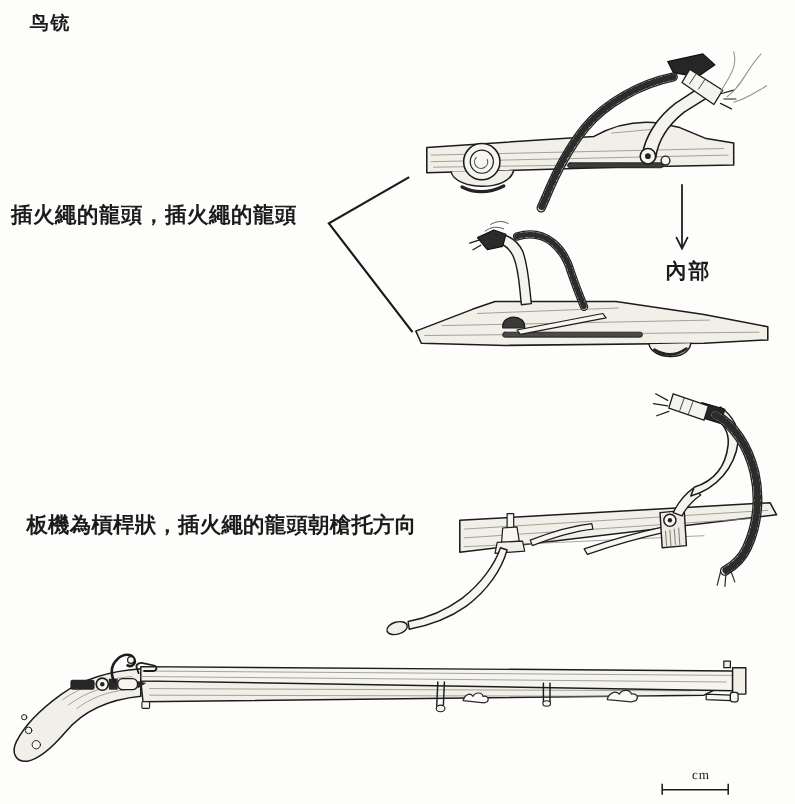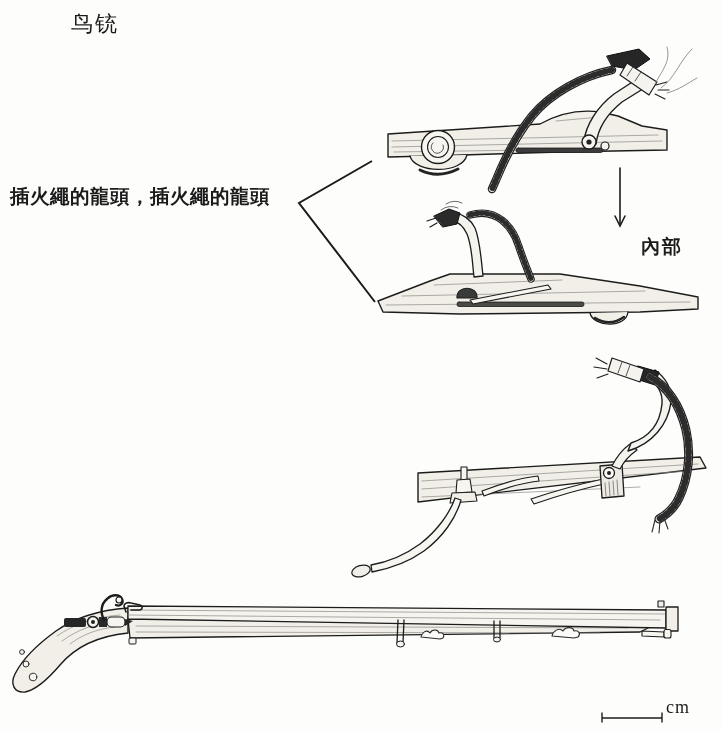--- a/index.html
+++ b/index.html
@@ -1,24 +1,24 @@
 <!DOCTYPE html>
 <html><head>
 <meta charset="utf-8">
 <style>
   html,body{margin:0;padding:0;background:#e9e9e6;}
   #page{position:relative;width:723px;height:731px;background:#fdfdfb;overflow:hidden;
         font-family:"Liberation Serif","DejaVu Serif",serif;color:#1b1b1b;}
   #art{position:absolute;left:0;top:0;}
   .txt{position:absolute;white-space:nowrap;}
-  #page-title{left:27px;top:9px;font-size:22px;letter-spacing:2px;font-weight:400;margin-left:44px;}
+  #page-title{left:27px;top:9px;font-size:17px;letter-spacing:2px;font-weight:700;}
   #ann-button{left:10px;top:183px;font-size:19.5px;font-weight:700;line-height:28px;letter-spacing:0.5px;}
   #ann-lever{left:24px;top:464px;font-size:19.5px;font-weight:700;letter-spacing:0.2px;}
-  #lbl-internal{left:641px;top:234px;font-size:19px;font-weight:700;letter-spacing:2px;}
-  #lbl-cm{left:666px;top:697px;font-size:18px;letter-spacing:1px;}
+  #lbl-internal{left:605px;top:234px;font-size:19px;font-weight:700;letter-spacing:2px;}
+  #lbl-cm{left:629px;top:697px;font-size:12px;letter-spacing:1px;}
 </style>
 </head>
 <body>
 
 <div id="page">
 
   <svg id="art" width="723" height="731" viewBox="0 0 723 731">
 
     <g stroke-linecap="round" stroke-linejoin="round">
 
@@ -163,17 +163,18 @@
       <path d="M662,712.5 L662,722.5"></path>
     </g>
   </svg>
 
   <div class="txt" id="page-title">鸟铳</div>
 
   <div class="txt" id="ann-button">
     <div>插火繩的龍頭，插火繩的龍頭</div>
   </div>
 
+  <div class="txt" id="ann-lever">板機為槓桿狀，插火繩的龍頭朝槍托方向</div>
 
   <div class="txt" id="lbl-internal">內部</div>
 
   <div class="txt" id="lbl-cm">cm</div>
 </div>
 
 </body></html>

